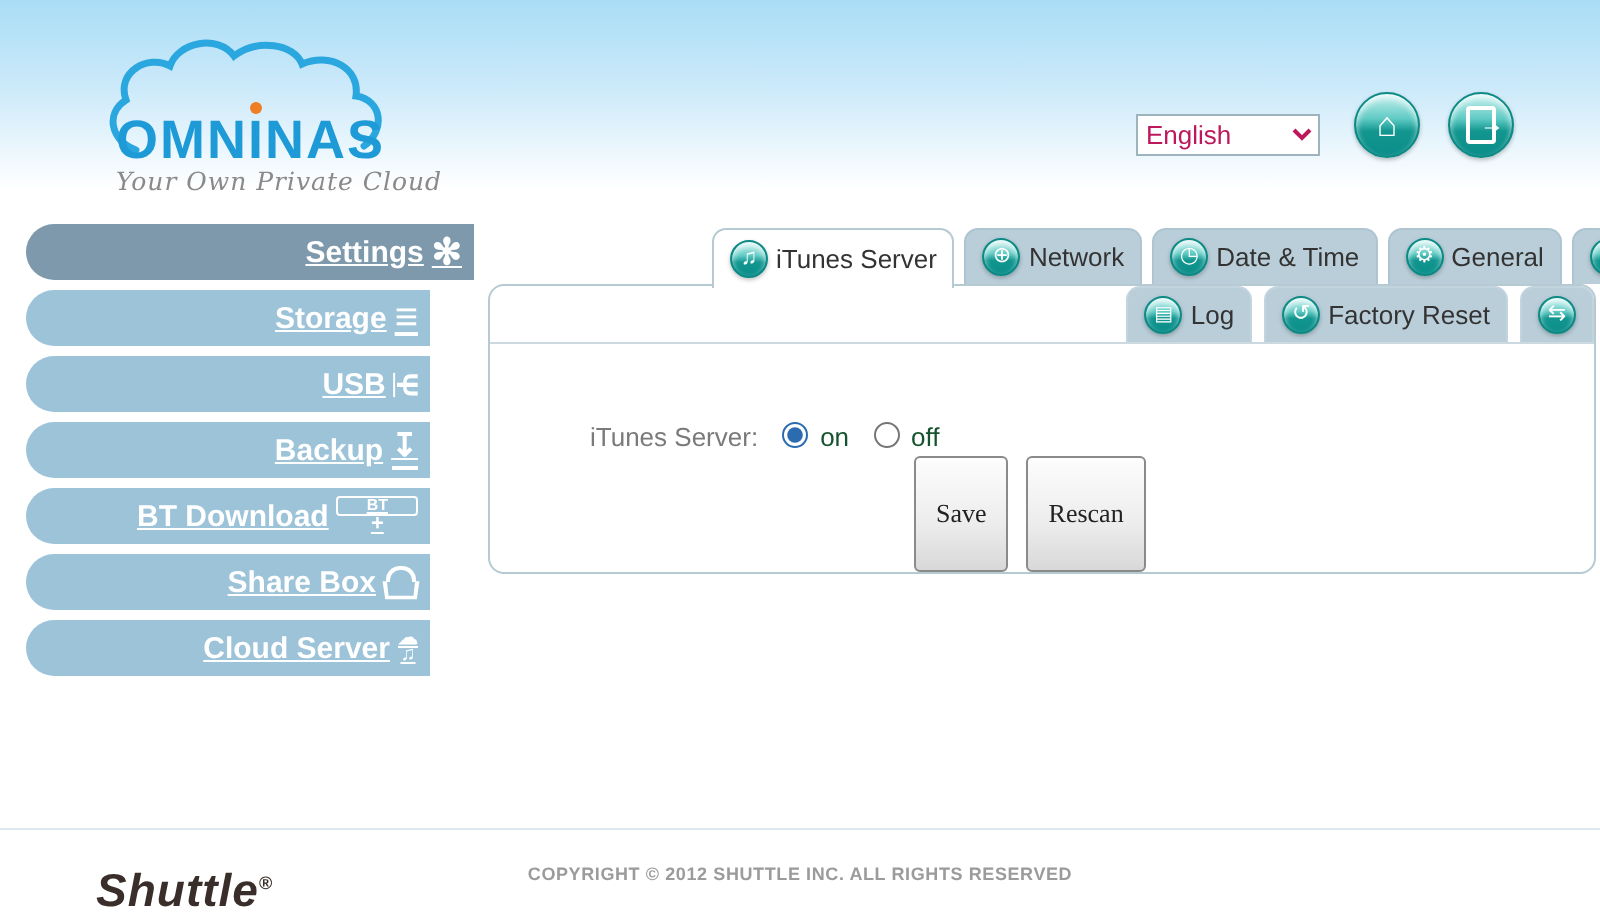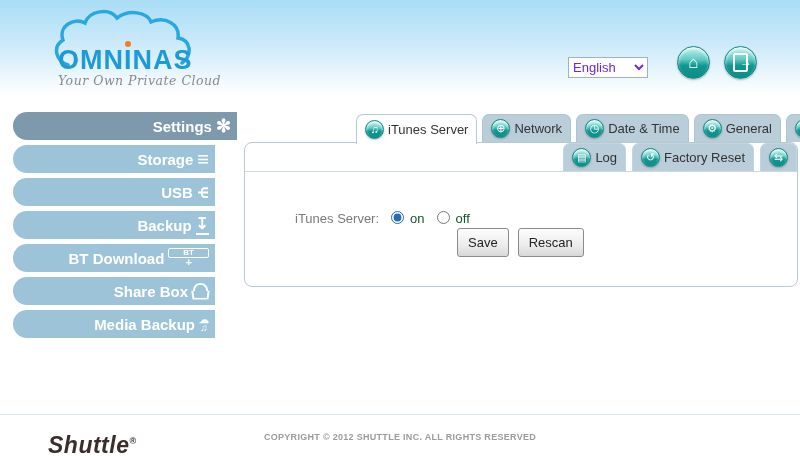--- a/index.html
+++ b/index.html
@@ -3,45 +3,45 @@
 <meta charset="utf-8">
 <style>
   html,body{margin:0;padding:0;}
   body{
     width:800px;height:456px;position:relative;overflow:hidden;
     background:#ffffff;font-family:"Liberation Sans",sans-serif;color:#333;
   }
   
   .header-bg{position:absolute;left:0;top:0;width:800px;height:100px;
     background:linear-gradient(180deg,#a9ddf6 0%,#cdeafa 45%,#ffffff 95%);}
-  .logo-wrap{position:absolute;left:52px;top:9px;width:178px;height:86px;}
+  .logo-wrap{position:absolute;left:52px;top:19px;width:178px;height:86px;}
   .logo-cloud{position:absolute;left:0;top:0;}
   .logo-text{position:absolute;left:6px;top:36px;font-size:27px;font-weight:bold;
     color:#1e9bd7;letter-spacing:1px;white-space:nowrap;}
   .logo-I{position:relative;display:inline-block;}
   .i-dot{position:absolute;left:50%;top:-4px;transform:translateX(-50%);
     width:6px;height:6px;border-radius:50%;background:#f07e26;}
   .tagline{position:absolute;left:0;top:64px;width:175px;text-align:center;
     font-family:"DejaVu Serif",serif;font-style:italic;font-size:12.5px;color:#8a8a8a;letter-spacing:0.5px;}
-  .lang-select{position:absolute;left:568px;top:57px;width:80px;height:21px;
-    font-family:"Liberation Sans",sans-serif;font-size:13px;color:#6d28d9;
+  .lang-select{position:absolute;left:568px;top:57px;width:92px;height:21px;
+    font-family:"Liberation Sans",sans-serif;font-size:13px;color:#be185d;
     border:1px solid #9db4bd;background:#fff;}
   .tcircle{background:linear-gradient(180deg,#c9f1ef 0%,#5fcac4 40%,#12968f 60%,#0b8d89 100%);
     border:1px solid #0e8a86;border-radius:50%;
     box-shadow:inset 0 2px 3px rgba(255,255,255,.75),0 1px 2px rgba(0,0,0,.25);
     color:#fff;display:flex;align-items:center;justify-content:center;cursor:pointer;}
   .hdr-btn{position:absolute;width:31px;height:31px;top:46px;}
   .home-glyph{font-size:17px;line-height:1;font-weight:bold;}
   .door{position:relative;width:11px;height:15px;border:2px solid #fff;border-radius:2px;}
   .door-arrow{position:absolute;right:-6px;top:0px;font-size:12px;font-weight:bold;color:#fff;line-height:15px;}
   
   .sidebar{position:absolute;left:13px;top:112px;display:flex;flex-direction:column;gap:5px;}
   .side-item{height:28px;width:202px;background:#9dc3d9;border-radius:14px 0 0 14px;
     display:flex;align-items:center;justify-content:flex-end;gap:4px;padding-right:6px;
-    box-sizing:border-box;color:#fff;font-weight:bold;font-size:15px;cursor:pointer;}
+    box-sizing:border-box;color:#fff;font-weight:bold;font-size:15px;cursor:pointer;text-decoration:underline;}
   .side-item.active{width:224px;background:#7e99ab;}
   .side-icon{display:flex;align-items:center;justify-content:center;color:#fff;}
   .g18{font-size:18px;line-height:1;}
   .g20{font-size:20px;line-height:1;font-weight:bold;}
   .rot90{transform:rotate(90deg);display:inline-block;font-size:15px;font-weight:bold;line-height:1;}
   .backup-g{font-size:16px;line-height:1;border-bottom:2px solid #fff;padding-bottom:1px;}
   .bt-icon{display:flex;flex-direction:column;align-items:center;line-height:1;}
   .bt-badge{border:1.5px solid #fff;border-radius:2px;font-size:8px;font-weight:bold;padding:0 14px;}
   .bt-plus{font-size:11px;font-weight:bold;margin-top:-1px;}
   .sharebox-icon{display:flex;flex-direction:column;align-items:center;}
@@ -64,22 +64,22 @@
   .panel{position:absolute;left:244px;top:142px;width:552px;height:143px;background:#fff;
     border:1px solid #b6cad4;border-radius:8px;z-index:1;}
   .tabs-row2{display:flex;justify-content:flex-end;gap:6px;height:28px;
     border-bottom:1px solid #ccd9e1;padding-right:0;}
   .tabs-row2 .tab{height:28px;border-radius:7px 7px 0 0;border-color:#c2d4dd;}
   .form-row{position:absolute;left:50px;top:68px;display:flex;align-items:flex-start;gap:4px;
     font-size:13px;color:#7a7a7a;}
   .form-row label{color:#14532d;cursor:pointer;}
   .form-row input[type=radio]{margin:0 2px 0 8px;accent-color:#2b6cb0;}
   .button-row{position:absolute;left:212px;top:85px;display:flex;gap:9px;}
-  .btn{font-family:Liberation Sans, sans-serif;font-size:13px;color:#222;
-    padding:6px 10px;border:1px solid #8a8a8a;border-radius:3px;
+  .btn{font-family:Liberation Serif, serif;font-size:13px;color:#222;
+    padding:20px 10px;border:1px solid #8a8a8a;border-radius:3px;
     background:linear-gradient(180deg,#fdfdfd 0%,#ececec 60%,#d8d8d8 100%);cursor:pointer;}
   
   .footer-line{position:absolute;left:0;top:414px;width:800px;border-top:1px solid #dde8ef;}
   .shuttle{position:absolute;left:48px;top:420px;font-size:23px;font-weight:bold;font-style:italic;
     color:#3a2e2a;letter-spacing:0.5px;margin-top:12px;}
   .shuttle sup{font-size:9px;font-style:normal;}
   .copyright{position:absolute;left:0;top:432px;width:800px;text-align:center;
     font-size:9px;color:#9b9b9b;letter-spacing:0.3px;font-weight:bold;}
 </style>
 </head>
@@ -135,21 +135,21 @@
     </span>
   </div>
   <div class="side-item">
     <span>Share Box</span>
     <span class="side-icon sharebox-icon">
       <span class="dome"></span>
         <span class="sbox"></span>
     </span>
   </div>
   <div class="side-item">
-    <span>Media Backup</span>
+    <span>Cloud Server</span>
     <span class="side-icon media-icon">
       <span class="c1">☁</span>
       <span class="c2">♫</span>
     </span>
   </div>
 </div>
 
 <div class="tabs-row1">
   <div class="tab active">
     <span class="tcircle tab-circ">

